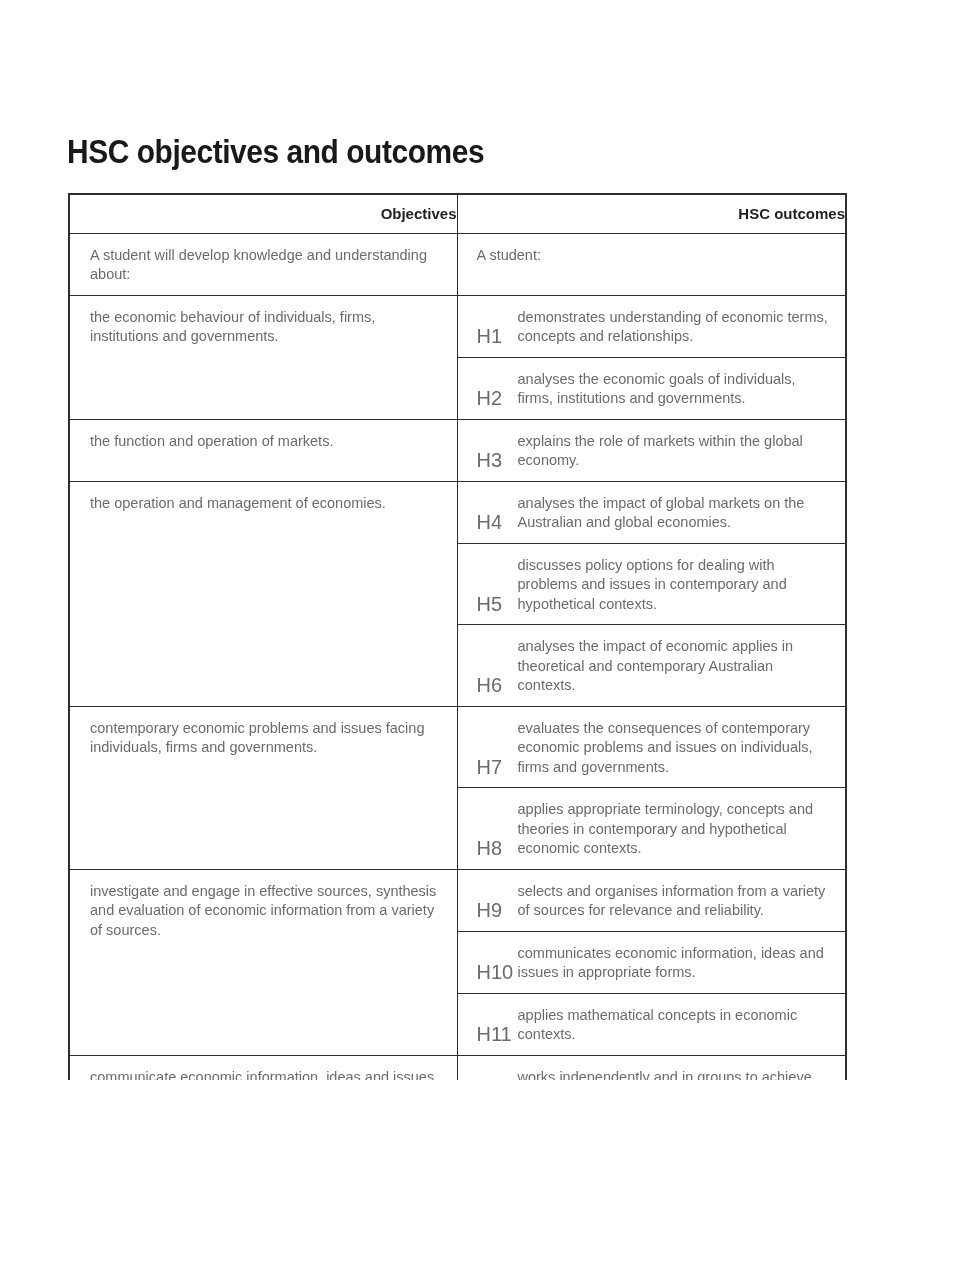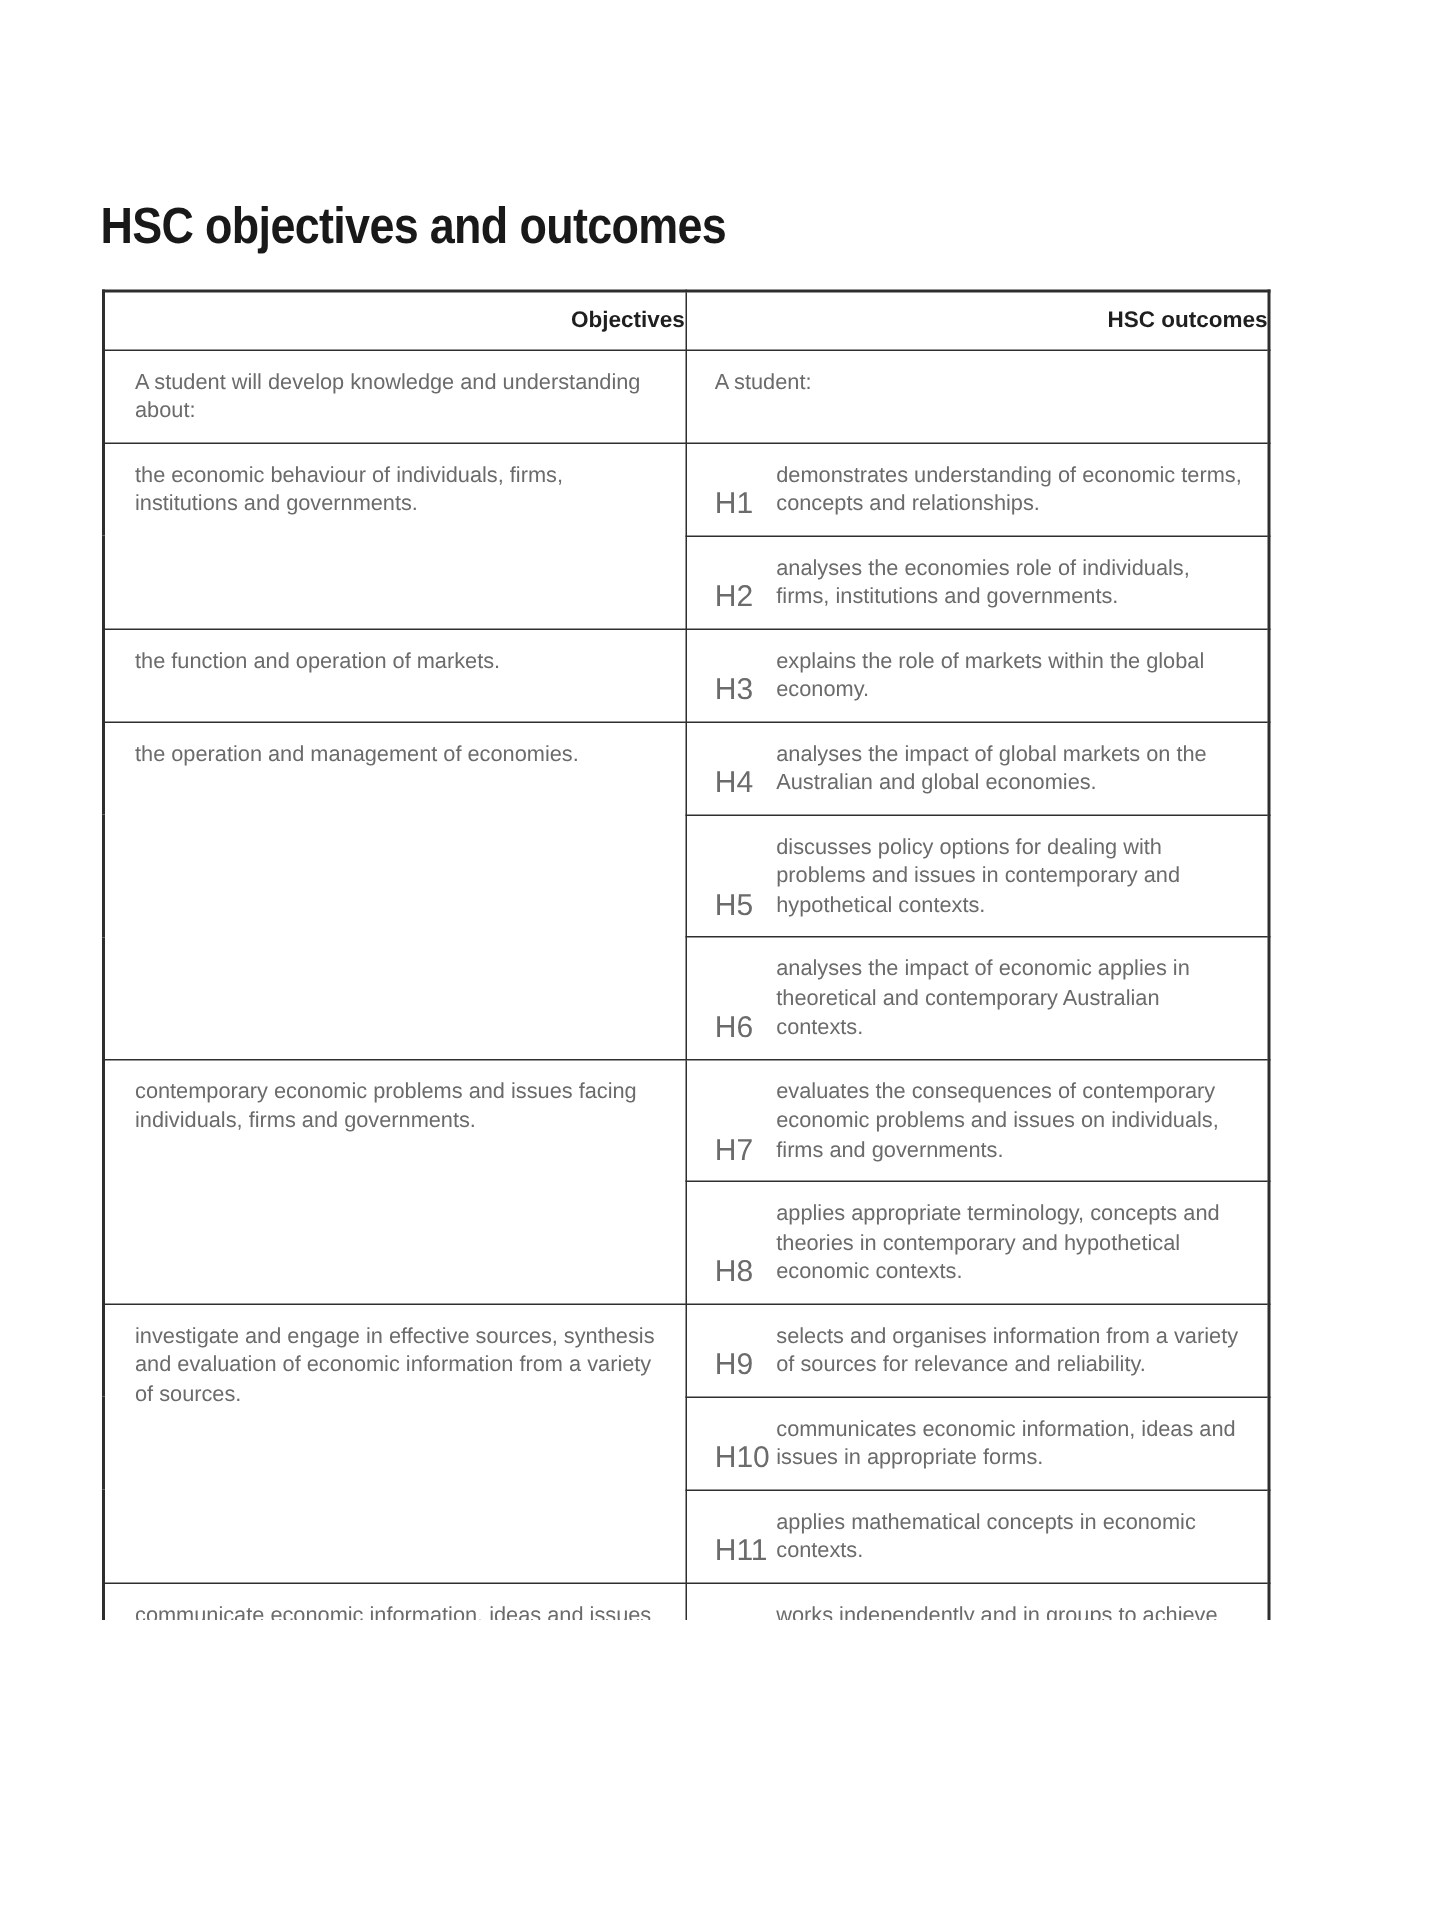--- a/index.html
+++ b/index.html
@@ -154,21 +154,21 @@
           <div class="outcome-inner">
             <span class="outcome-code">H1</span>
             <span class="outcome-text">demonstrates understanding of economic terms, concepts and relationships.</span>
           </div>
         </td>
       </tr>
       <tr style="height:59px">
         <td class="cell-outcome">
           <div class="outcome-inner">
             <span class="outcome-code">H2</span>
-            <span class="outcome-text">analyses the economies role of individuals, firms, institutions and governments.</span>
+            <span class="outcome-text">analyses the economic goals of individuals, firms, institutions and governments.</span>
           </div>
         </td>
       </tr>
 
       <tr style="height:59px">
         <td class="cell-objective">the function and operation of markets.</td>
         <td class="cell-outcome">
           <div class="outcome-inner">
             <span class="outcome-code">H3</span>
             <span class="outcome-text">explains the role of markets within the global economy.</span>

